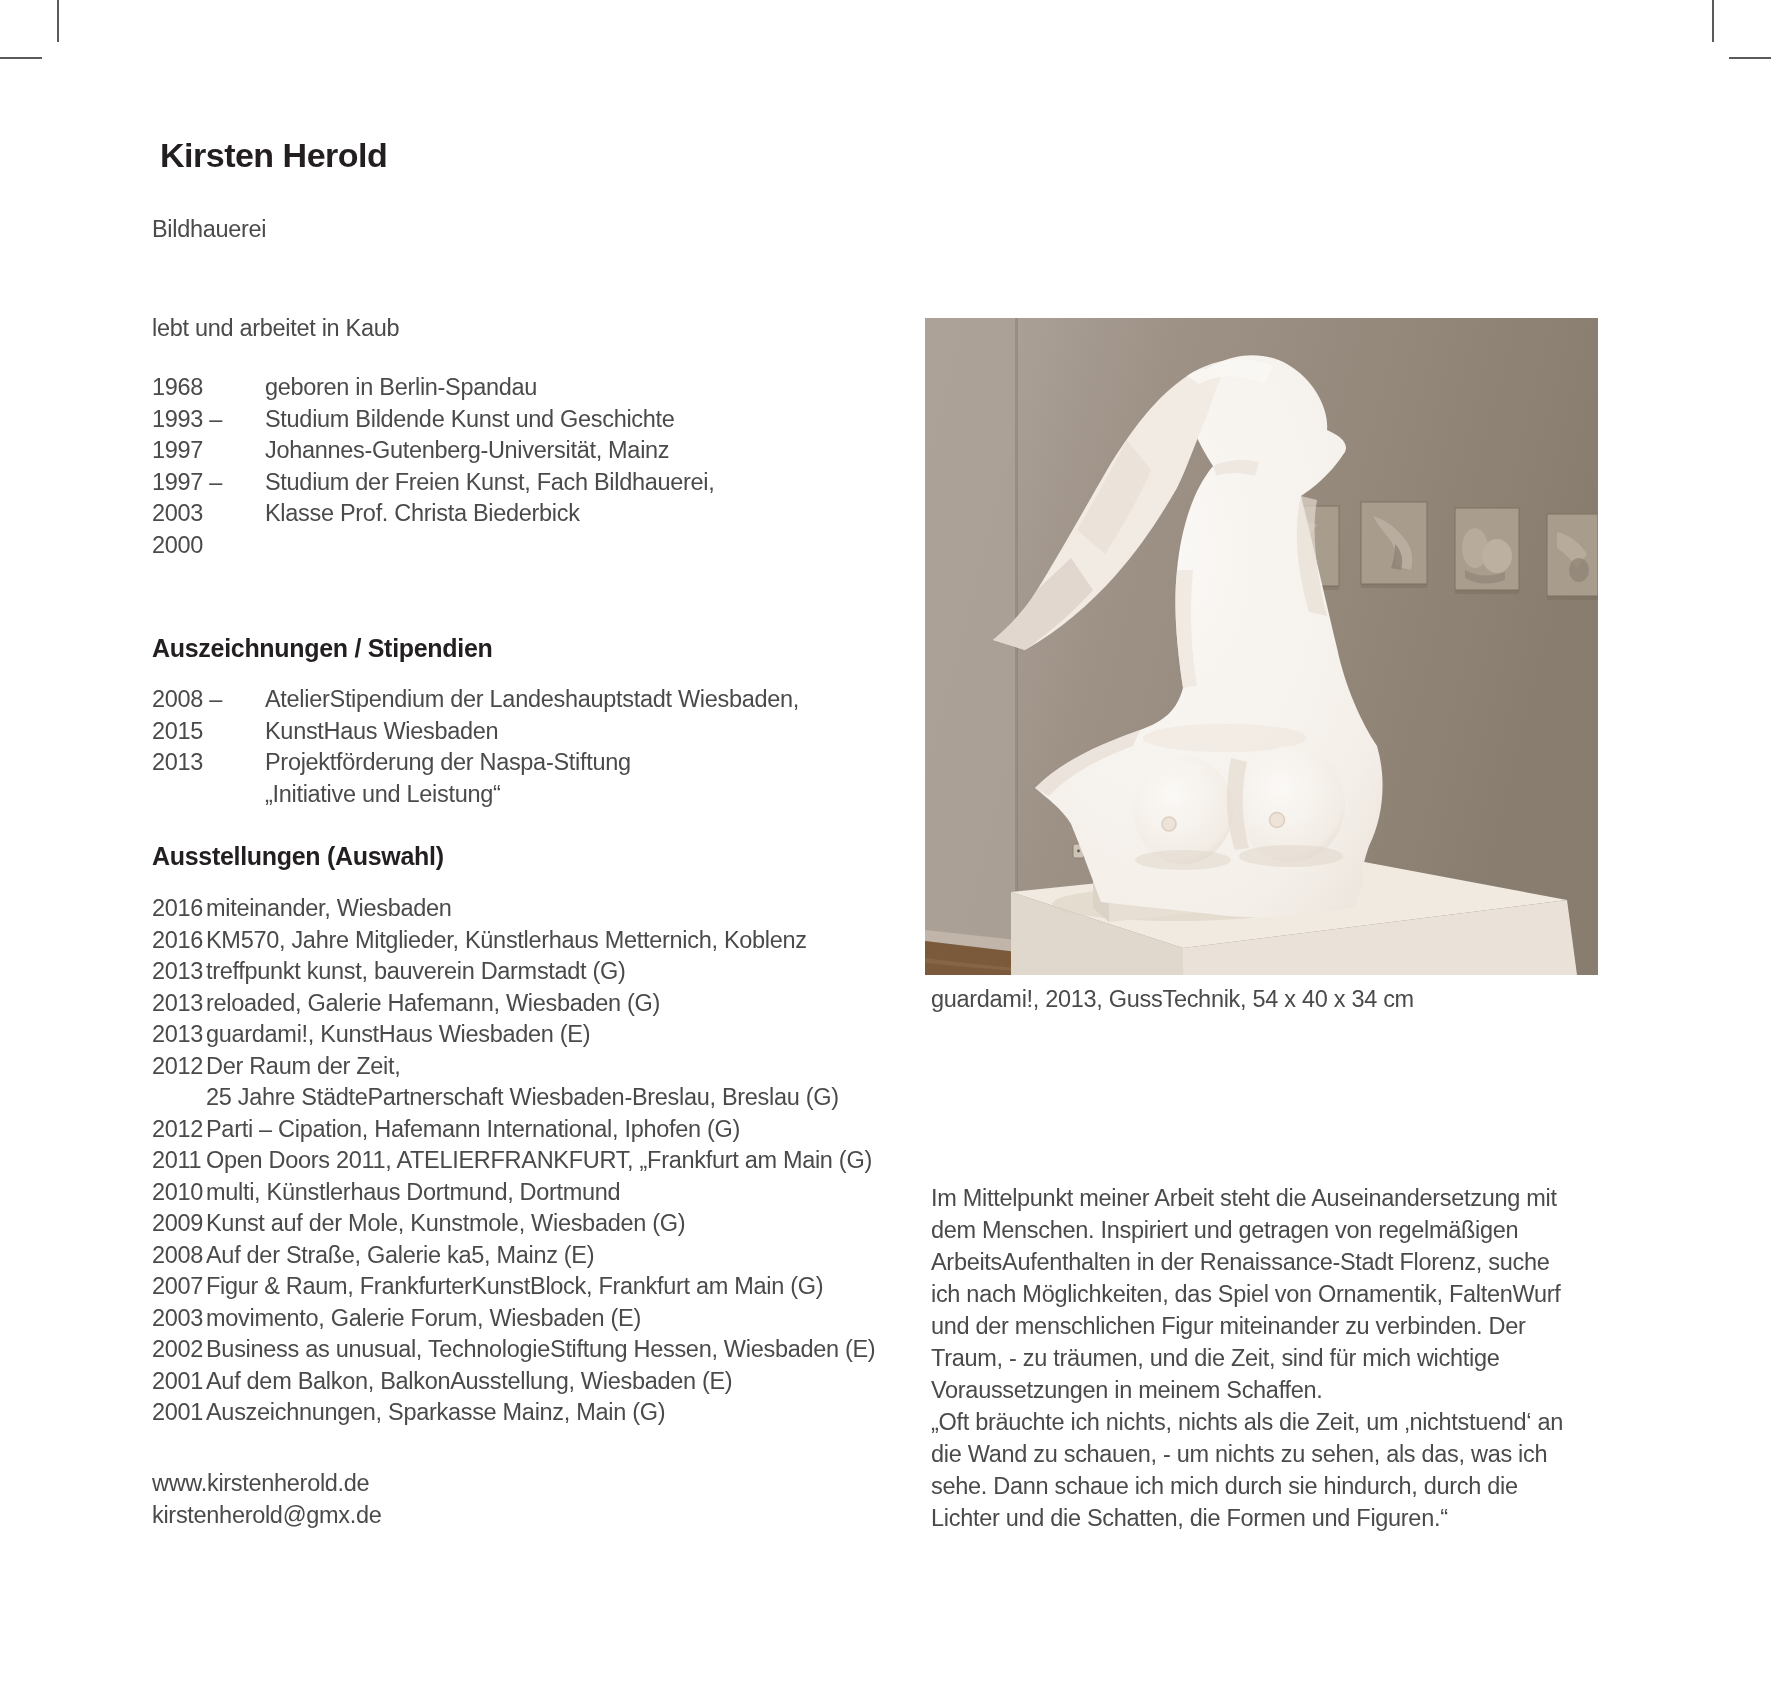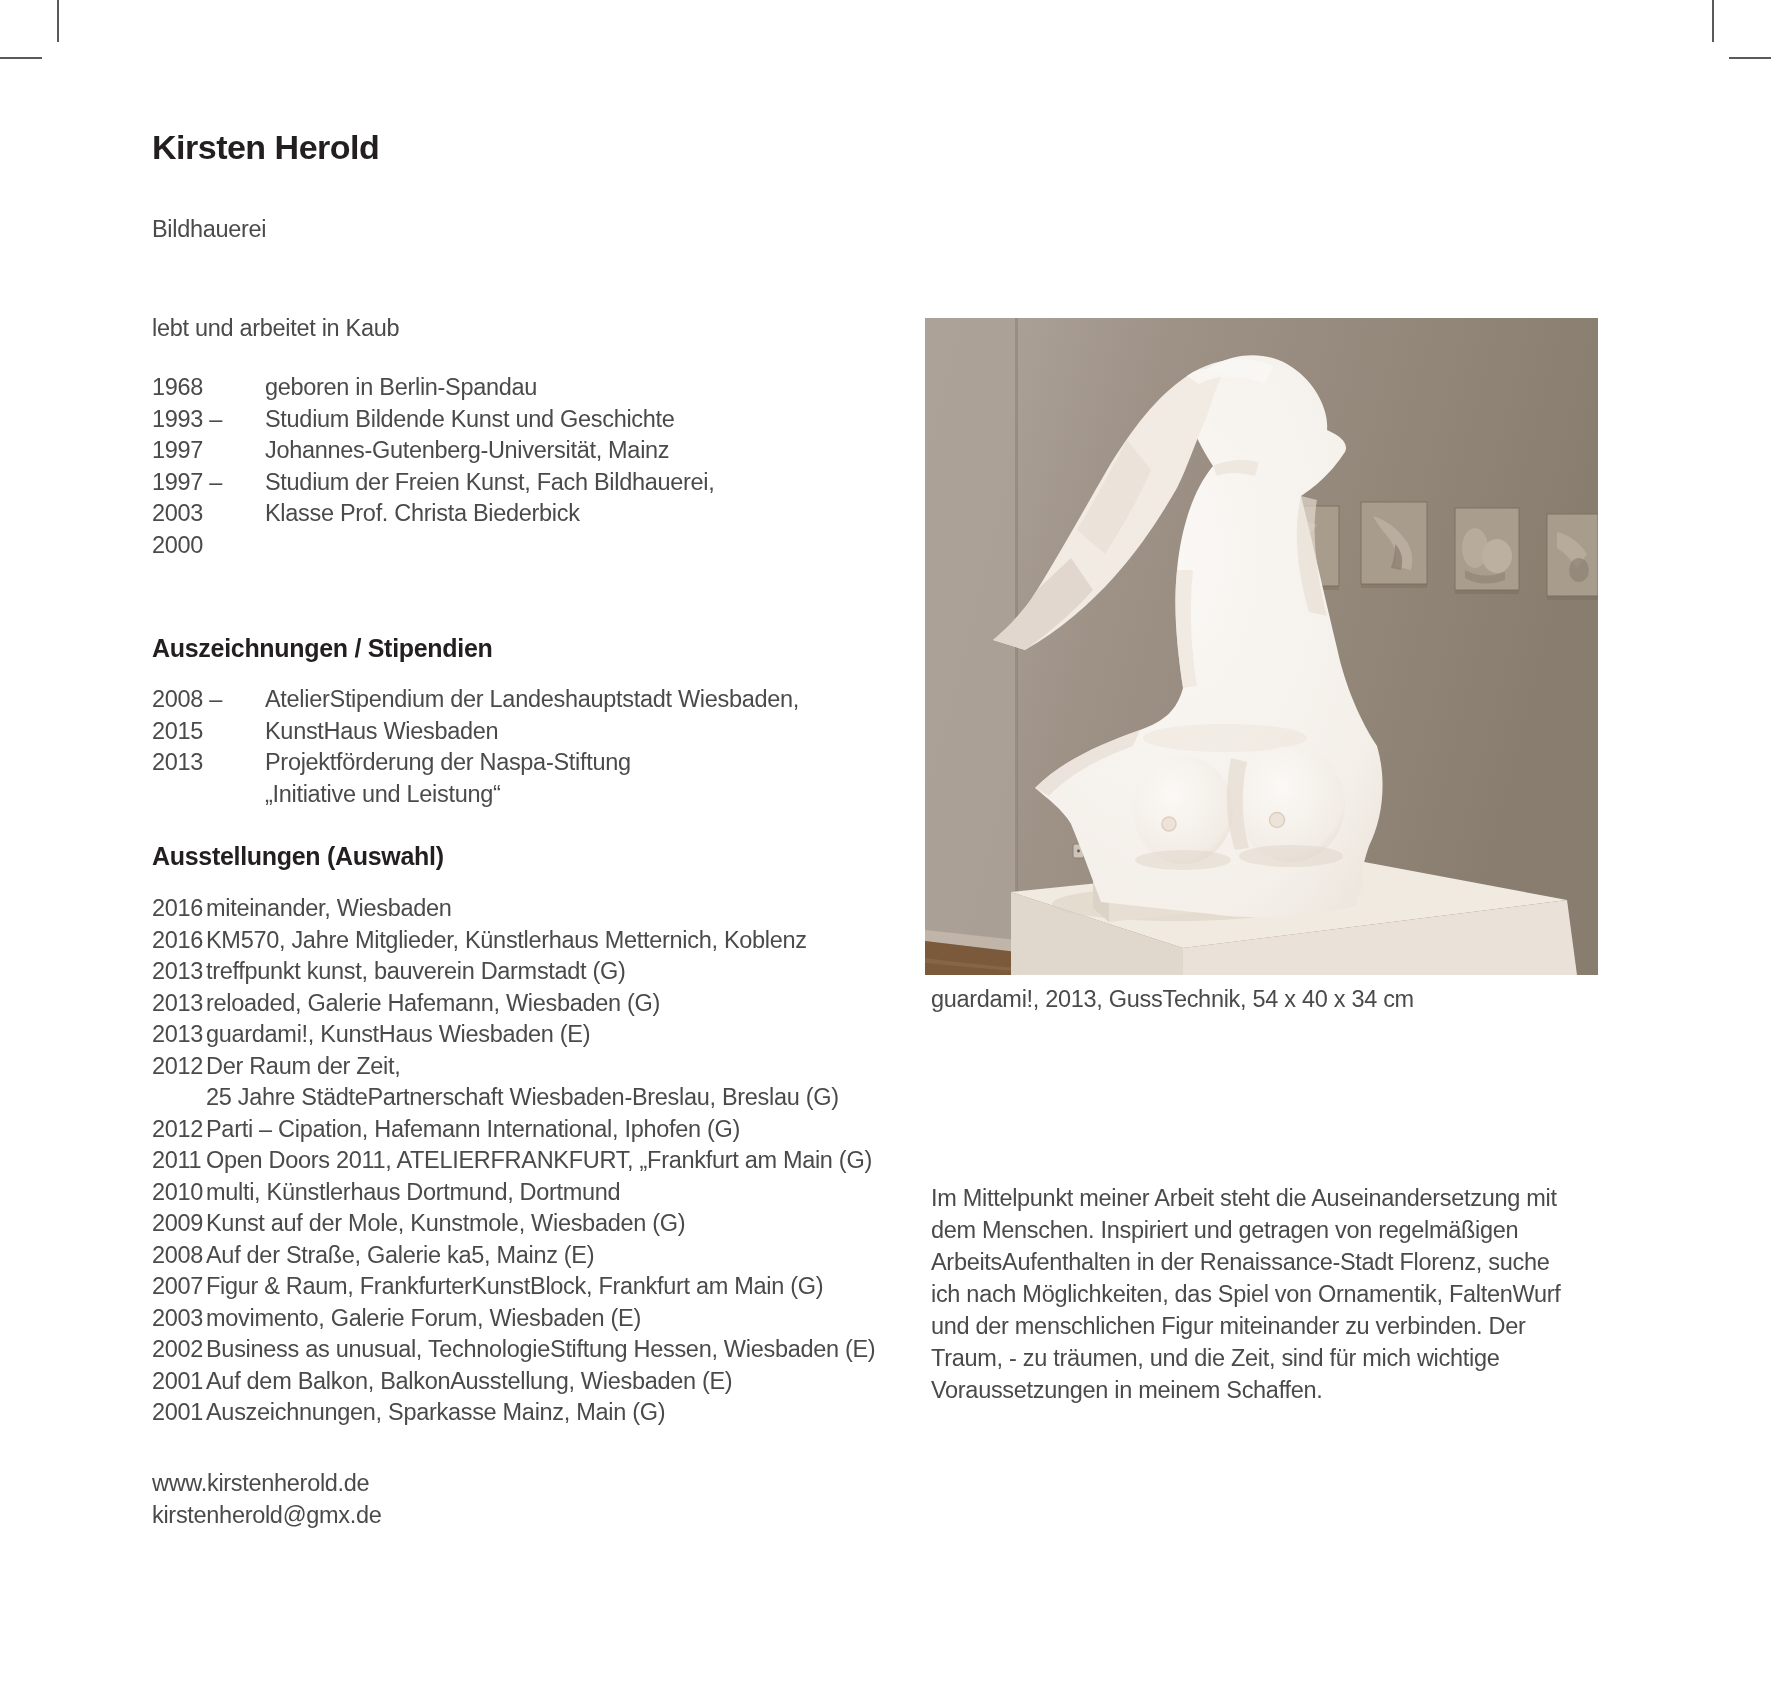--- a/index.html
+++ b/index.html
@@ -40,21 +40,21 @@
   .statement p{margin:0;}
 </style>
 </head>
 <body>
 
 <div class="cropmark" style="left:57px;top:0;width:2px;height:42px;"></div>
 <div class="cropmark" style="left:0;top:57px;width:42px;height:2px;"></div>
 <div class="cropmark" style="left:1712px;top:0;width:2px;height:42px;"></div>
 <div class="cropmark" style="left:1729px;top:57px;width:42px;height:2px;"></div>
 
-<h1 class="abs artist-name" style="margin:0;">Kirsten Herold</h1>
+<h1 class="abs artist-name" style="margin:8px;">Kirsten Herold</h1>
 <div class="abs discipline">Bildhauerei</div>
 <div class="abs residence">lebt und arbeitet in Kaub</div>
 
 <div class="abs list" style="top:372px;">
 
     <div class="row">
       <div class="year">1968</div>
       <div class="txt">geboren in Berlin-Spandau</div>
     </div>
 
@@ -317,13 +317,14 @@
     </g>
   </svg>
 </div>
 
 <div class="abs caption">guardami!, 2013, GussTechnik, 54 x 40 x 34 cm</div>
 
 <div class="abs statement">
 
     <p>Im Mittelpunkt meiner Arbeit steht die Auseinandersetzung mit dem Menschen. Inspiriert und getragen von regelmäßigen ArbeitsAufenthalten in der Renaissance-Stadt Florenz, suche ich nach Möglichkeiten, das Spiel von Ornamentik, FaltenWurf und der menschlichen Figur miteinander zu verbinden. Der Traum, - zu träumen, und die Zeit, sind für mich wichtige Voraussetzungen in meinem Schaffen.</p>
 
+    <p>„Oft bräuchte ich nichts, nichts als die Zeit, um ‚nichtstuend‘ an die Wand zu schauen, - um nichts zu sehen, als das, was ich sehe. Dann schaue ich mich durch sie hindurch, durch die Lichter und die Schatten, die Formen und Figuren.“</p>
   </div>
 
 </body></html>

